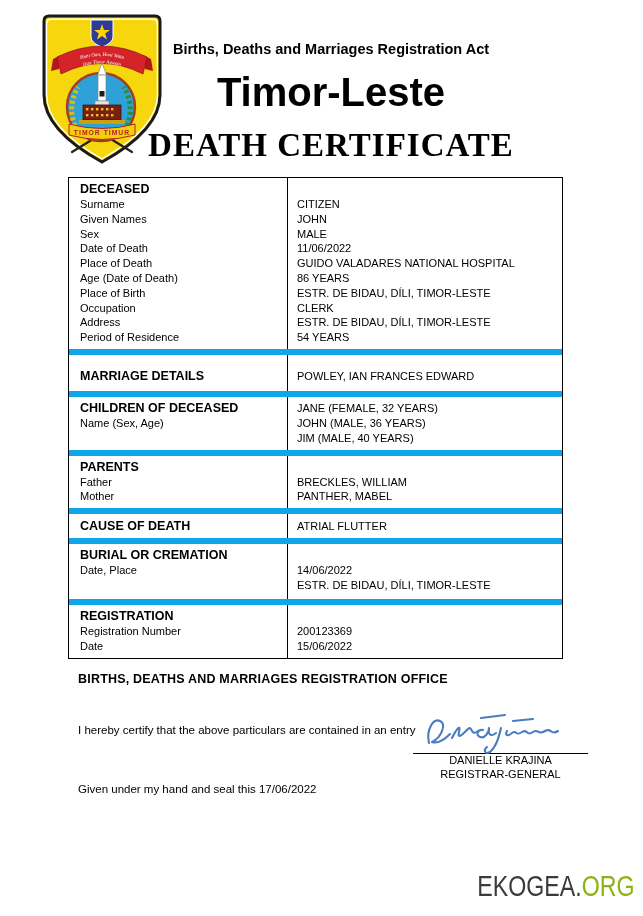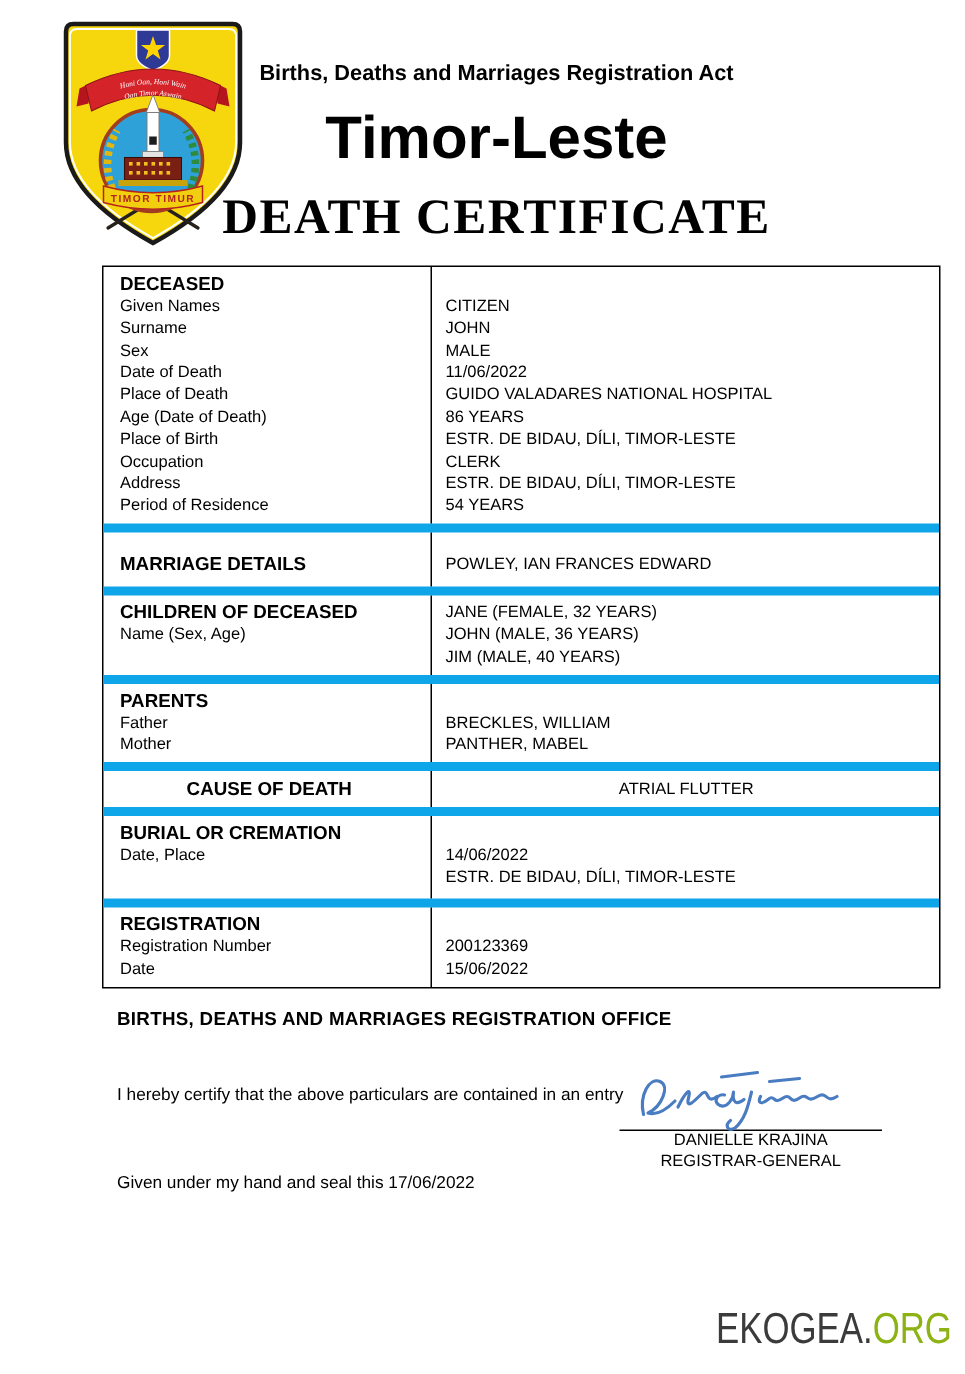--- a/index.html
+++ b/index.html
@@ -9,34 +9,34 @@
     font-family:"Liberation Sans", sans-serif; color:#000; overflow:hidden;
   }
   
   .emblem { position:absolute; left:39px; top:11px; width:126px; height:154px; }
   .hdr-center { position:absolute; left:26px; top:0; width:610px; text-align:center; }
   .act-line { position:absolute; left:0; right:0; top:41px; font-size:14.5px; font-weight:bold; }
   .country  { position:absolute; left:0; right:0; top:70px; font-size:40px; font-weight:bold; letter-spacing:0px; }
   .doc-title{ position:absolute; left:0; right:0; top:127px; font-size:33px; font-weight:bold;
               font-family:"Liberation Serif", serif; letter-spacing:1px; }
   
-  .cert-table { position:absolute; left:68px; top:177px; width:559px; border:1.5px solid #000; }
+  .cert-table { position:absolute; left:68px; top:177px; width:495px; border:1.5px solid #000; }
   .section { display:flex; }
   .section + .section { border-top:6px solid #0ea5e9; }
   .label-col { width:219px; border-right:1.5px solid #000; padding:4px 8px 4px 11px; }
   .value-col { flex:1; padding:4px 8px 4px 9px; }
   .ln { font-size:11px; line-height:14.8px; min-height:14.8px; white-space:nowrap; }
   .heading { font-size:12.5px; font-weight:bold; line-height:15px; min-height:15px; }
   .head-sp { height:15px; }
   .on-head { line-height:15px; min-height:15px; font-size:11px; font-weight:normal; }
   .s-deceased { min-height:165px; }
   .s-marriage { min-height:42px; } .s-marriage .label-col, .s-marriage .value-col { padding-top:14px; }
   .s-children { min-height:52px; }
   .s-parents  { min-height:51px; }
-  .s-cause    { min-height:27px;text-align:center; } .s-cause .label-col, .s-cause .value-col { padding-top:5px; }
+  .s-cause    { min-height:27px; } .s-cause .label-col, .s-cause .value-col { padding-top:5px; }
   .s-burial   { min-height:61px;justify-content:space-between; }
   .s-registration { min-height:58px; }
   
   .office  { position:absolute; left:78px; top:672px; font-size:12.5px; font-weight:bold; letter-spacing:0.2px; }
   .certify { position:absolute; left:78px; top:723px; font-size:11.5px; line-height:15px; }
   .given   { position:absolute; left:78px; top:783px; font-size:11.5px;text-align:right; }
   .sig-block { position:absolute; left:413px; top:710px; width:175px; text-align:center; }
   .sig-svg   { display:block; margin:0 auto; }
   .sig-line  { border-top:1.5px solid #000; margin-top:-3px; }
   .sig-name, .sig-title { font-size:11px; line-height:13.5px; }
@@ -116,22 +116,22 @@
     <div class="act-line">Births, Deaths and Marriages Registration Act</div>
     <div class="country">Timor-Leste</div>
     <div class="doc-title">DEATH CERTIFICATE</div>
   </div>
 
   <div class="cert-table">
 
     <div class="section s-deceased">
       <div class="label-col">
         <div class="ln heading">DECEASED</div>
+        <div class="ln">Surname</div>
         <div class="ln">Given Names</div>
-        <div class="ln">Surname</div>
         <div class="ln">Sex</div>
         <div class="ln">Date of Death</div>
         <div class="ln">Place of Death</div>
         <div class="ln">Age (Date of Death)</div>
         <div class="ln">Place of Birth</div>
         <div class="ln">Occupation</div>
         <div class="ln">Address</div>
         <div class="ln">Period of Residence</div>
       </div>
       <div class="value-col">

